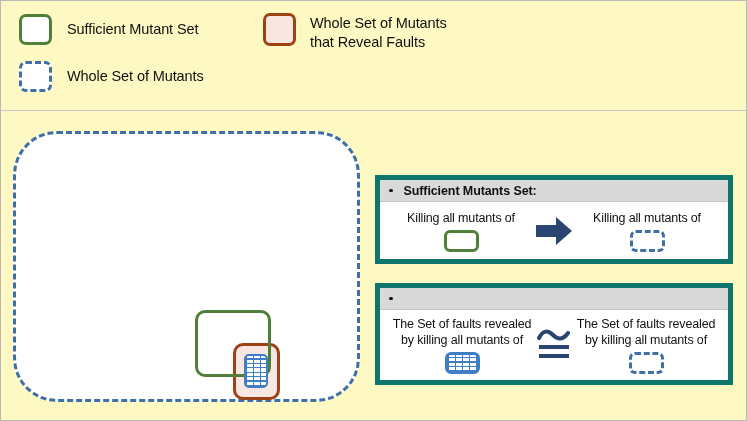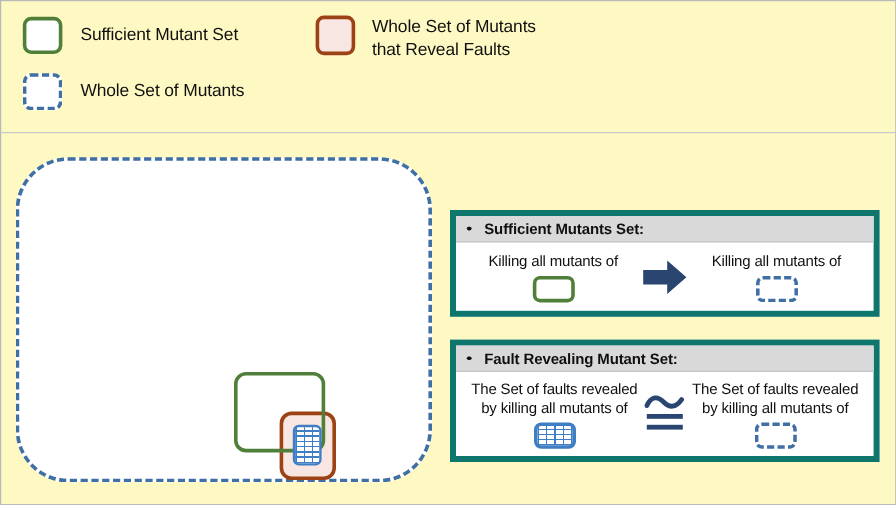--- a/index.html
+++ b/index.html
@@ -300,21 +300,20 @@
           <span class="side-text">Killing all mutants of</span>
           <span class="side-icon mini-dashed"></span>
         </div>
 
       </div>
     </div>
 
     <div class="panel" style="left:374px; top:171px; width:358px; height:102px;">
       <div class="panel-header">
         <span class="bullet-dot"></span>
-        <span>Fault Revealing Mutant Set:</span>
       </div>
       <div class="panel-body">
 
         <div class="side" style="width:150px;">
           <span class="side-text">The Set of faults revealed
 by killing all mutants of</span>
           <span class="side-icon mini-brick"></span>
         </div>
 
         <div class="op">

